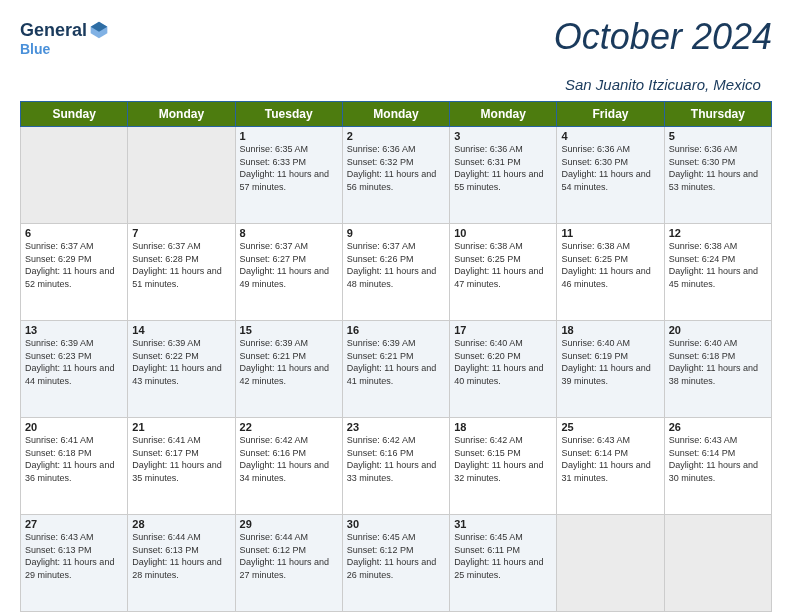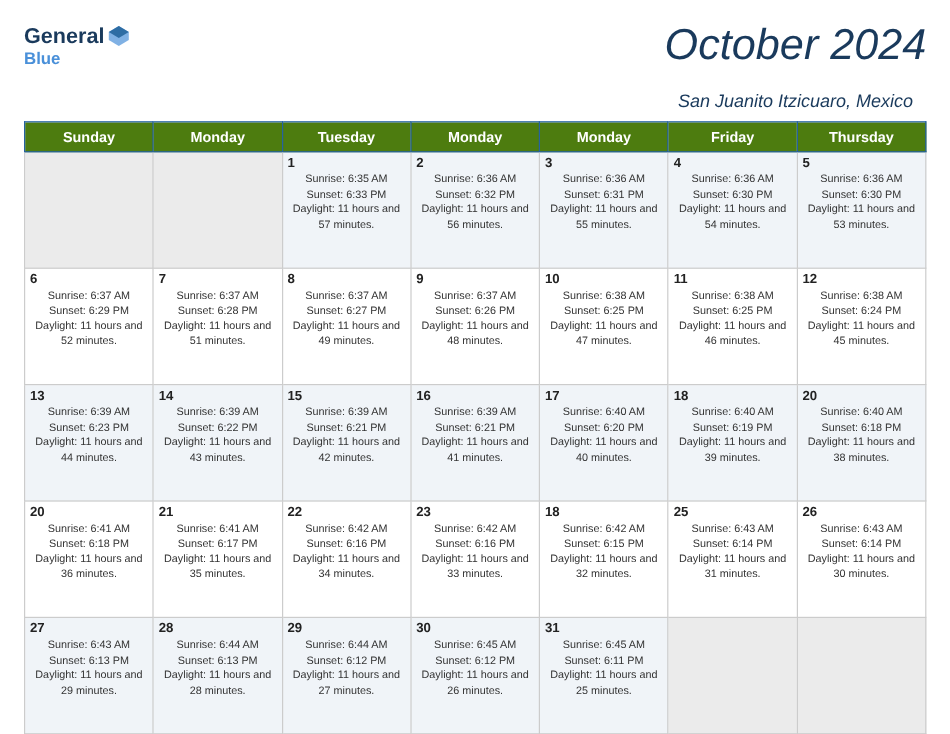--- a/index.html
+++ b/index.html
@@ -84,21 +84,20 @@
     .day-number {
       font-size: 11px;
       font-weight: bold;
       display: block;
       margin-bottom: 1px;
     }
     .day-info {
       font-size: 9px;
       line-height: 1.4;
       color: #333;
-      text-align: center;
     }
     .row-shade td {
       background: #f0f4f8;
     }
     .row-shade td.empty {
       background: #ebebeb;
     }
   </style>
 </head>
 <body>

